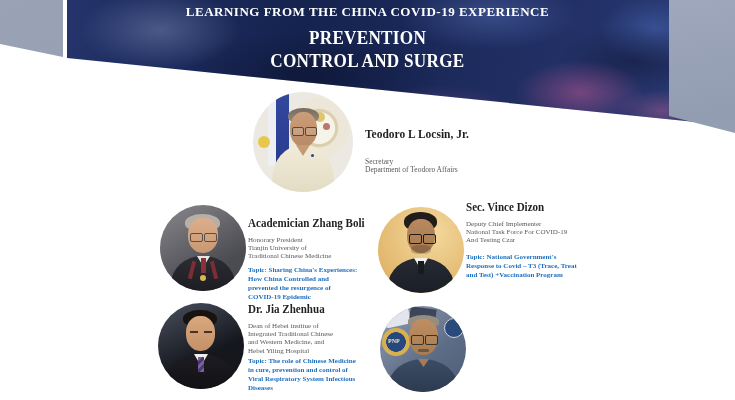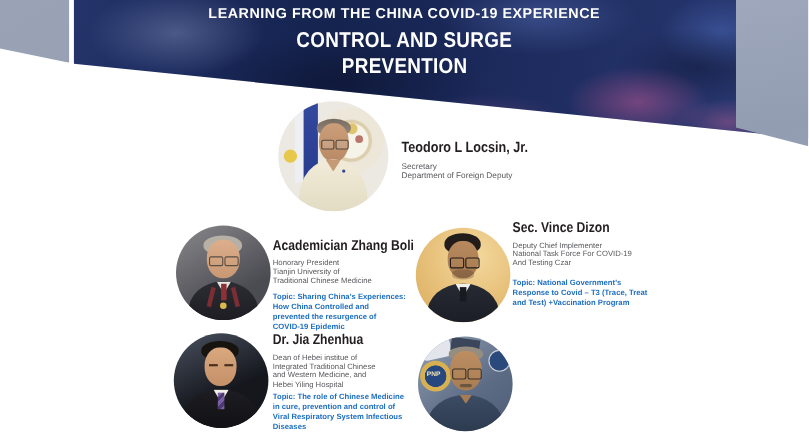--- a/index.html
+++ b/index.html
@@ -1,17 +1,17 @@
 <!DOCTYPE html>
 <html><head>
 <meta charset="utf-8">
 <style>
   html,body{margin:0;padding:0;background:#fff;}
   .poster{position:relative;width:735px;height:400px;background:#fff;overflow:hidden;
-          font-family:Liberation Sans, sans-serif;}
+          font-family:Liberation Serif, serif;}
 
   
   .banner{position:absolute;inset:0;
     clip-path:polygon(67px 0px,735px 0px,735px 126px,67px 58px);
     background:linear-gradient(100deg,#2c3c74 0%,#1d2c60 18%,#15234f 38%,#1c2a5c 58%,#24336a 78%,#2d3d77 100%);}
   .blob{position:absolute;border-radius:50%;}
   .shard{position:absolute;inset:0;}
   .shard-left{clip-path:polygon(0px 0px,63px 0px,63px 57px,0px 44px);
     background:linear-gradient(150deg,#9aa3b6,#8691a7);}
   .shard-right{clip-path:polygon(669px 0px,735px 0px,735px 133px,669px 116px);
@@ -23,21 +23,21 @@
   .squeeze{display:inline-block;transform:scaleX(.88);}
 
   
   .photo{position:absolute;border-radius:50%;overflow:hidden;}
   .ps{position:absolute;display:block;}
   .card-text{position:absolute;}
   .sp-name{font-size:13px;font-weight:bold;color:#231f20;line-height:15px;
            transform:scaleX(.85);transform-origin:0 50%;white-space:nowrap;}
   .keynote .sp-name{font-size:13.5px;}
   .sp-bio{margin-top:6px;font-size:7px;line-height:8.2px;color:#57585c;white-space:nowrap;}
-  .keynote .sp-bio{margin-top:7px;font-size:7.5px;}
+  .keynote .sp-bio{margin-top:17px;font-size:7.5px;}
   .sp-topic{font-size:7px;font-weight:bold;line-height:9px;color:#1e6fc0;white-space:nowrap;}
   .vee{clip-path:polygon(0 0,100% 0,50% 100%);}
 </style>
 </head>
 <body>
 
 <div class="poster">
 
   <div class="banner">
     <i class="blob" style="left:80px;top:-10px;width:160px;height:80px;background:radial-gradient(closest-side,rgba(120,135,175,.5),transparent);"></i>
@@ -48,22 +48,22 @@
     <i class="blob" style="left:515px;top:60px;width:130px;height:65px;background:radial-gradient(closest-side,rgba(198,88,148,.5),transparent);"></i>
     <i class="blob" style="left:615px;top:90px;width:95px;height:42px;background:radial-gradient(closest-side,rgba(180,95,150,.45),transparent);"></i>
     <i class="blob" style="left:380px;top:85px;width:130px;height:45px;background:radial-gradient(closest-side,rgba(145,85,145,.3),transparent);"></i>
   </div>
   <div class="shard shard-left"></div>
   <div class="shard shard-right"></div>
 
   <div class="header">
     <div class="kicker">LEARNING FROM THE CHINA COVID-19 EXPERIENCE</div>
     <div class="title">
+      <div><span class="squeeze">PREVENTION</span></div>
       <div><span class="squeeze">CONTROL AND SURGE</span></div>
-      <div><span class="squeeze">PREVENTION</span></div>
     </div>
   </div>
 
   <div class="photo" style="left:253px;top:92px;width:100px;height:100px;background:#ece9e2;">
     <i class="ps" style="left:36px;top:6px;width:60px;height:60px;border-radius:50%;background:radial-gradient(closest-side,#f6f3e8 52%,#dccfae 55%,#dccfae 62%,#ece7d8 66%);"></i>
     <i class="ps" style="left:62px;top:20px;width:10px;height:10px;border-radius:50%;background:#d9b94e;opacity:.8;"></i>
     <i class="ps" style="left:70px;top:31px;width:7px;height:7px;border-radius:50%;background:#a04038;opacity:.7;"></i>
     <i class="ps" style="left:15px;top:0;width:8px;height:74px;background:#edeff3;"></i>
     <i class="ps" style="left:23px;top:0;width:13px;height:78px;background:linear-gradient(#33499e,#273a8e);"></i>
     <i class="ps" style="left:5px;top:44px;width:12px;height:12px;border-radius:50%;background:#e8c84a;"></i>
@@ -72,21 +72,21 @@
     <i class="ps" style="left:39px;top:35px;width:10px;height:7px;border:1px solid #55483e;border-radius:2px;background:rgba(250,250,250,.15);"></i>
     <i class="ps" style="left:52px;top:35px;width:10px;height:7px;border:1px solid #55483e;border-radius:2px;background:rgba(250,250,250,.15);"></i>
     <i class="ps" style="left:19px;top:53px;width:62px;height:47px;border-radius:48% 48% 0 0 / 75% 75% 0 0;background:linear-gradient(#f1ebd8,#e3dcc4);"></i>
     <i class="ps vee" style="left:43px;top:53px;width:14px;height:11px;background:#c59a76;"></i>
     <i class="ps" style="left:58px;top:62px;width:3px;height:3px;border-radius:50%;background:#2f4496;"></i>
   </div>
   <div class="card-text keynote" style="left:365px;top:126px;">
     <div class="sp-name">Teodoro L Locsin, Jr.</div>
     <div class="sp-bio">
       <div>Secretary</div>
-      <div>Department of Foreign Deputy</div>
+      <div>Department of Teodoro Affairs</div>
     </div>
   </div>
 
   <div class="photo" style="left:160px;top:205px;width:86px;height:86px;background:linear-gradient(150deg,#88888c,#4b4b52 70%);">
     <i class="ps" style="left:25px;top:9px;width:35px;height:17px;border-radius:50% 50% 40% 40%;background:#b7b0a6;"></i>
     <i class="ps" style="left:28px;top:13px;width:30px;height:35px;border-radius:46% 46% 48% 48%;background:linear-gradient(#dcae8c,#c79872);"></i>
     <i class="ps" style="left:30px;top:28px;width:11px;height:7px;border:1px solid #5a4f45;border-radius:2px;"></i>
     <i class="ps" style="left:44px;top:28px;width:11px;height:7px;border:1px solid #5a4f45;border-radius:2px;"></i>
     <i class="ps" style="left:11px;top:51px;width:64px;height:35px;border-radius:48% 48% 0 0 / 80% 80% 0 0;background:linear-gradient(#2c2c33,#1d1d23);"></i>
     <i class="ps vee" style="left:37px;top:51px;width:13px;height:11px;background:#e9e7e2;"></i>

